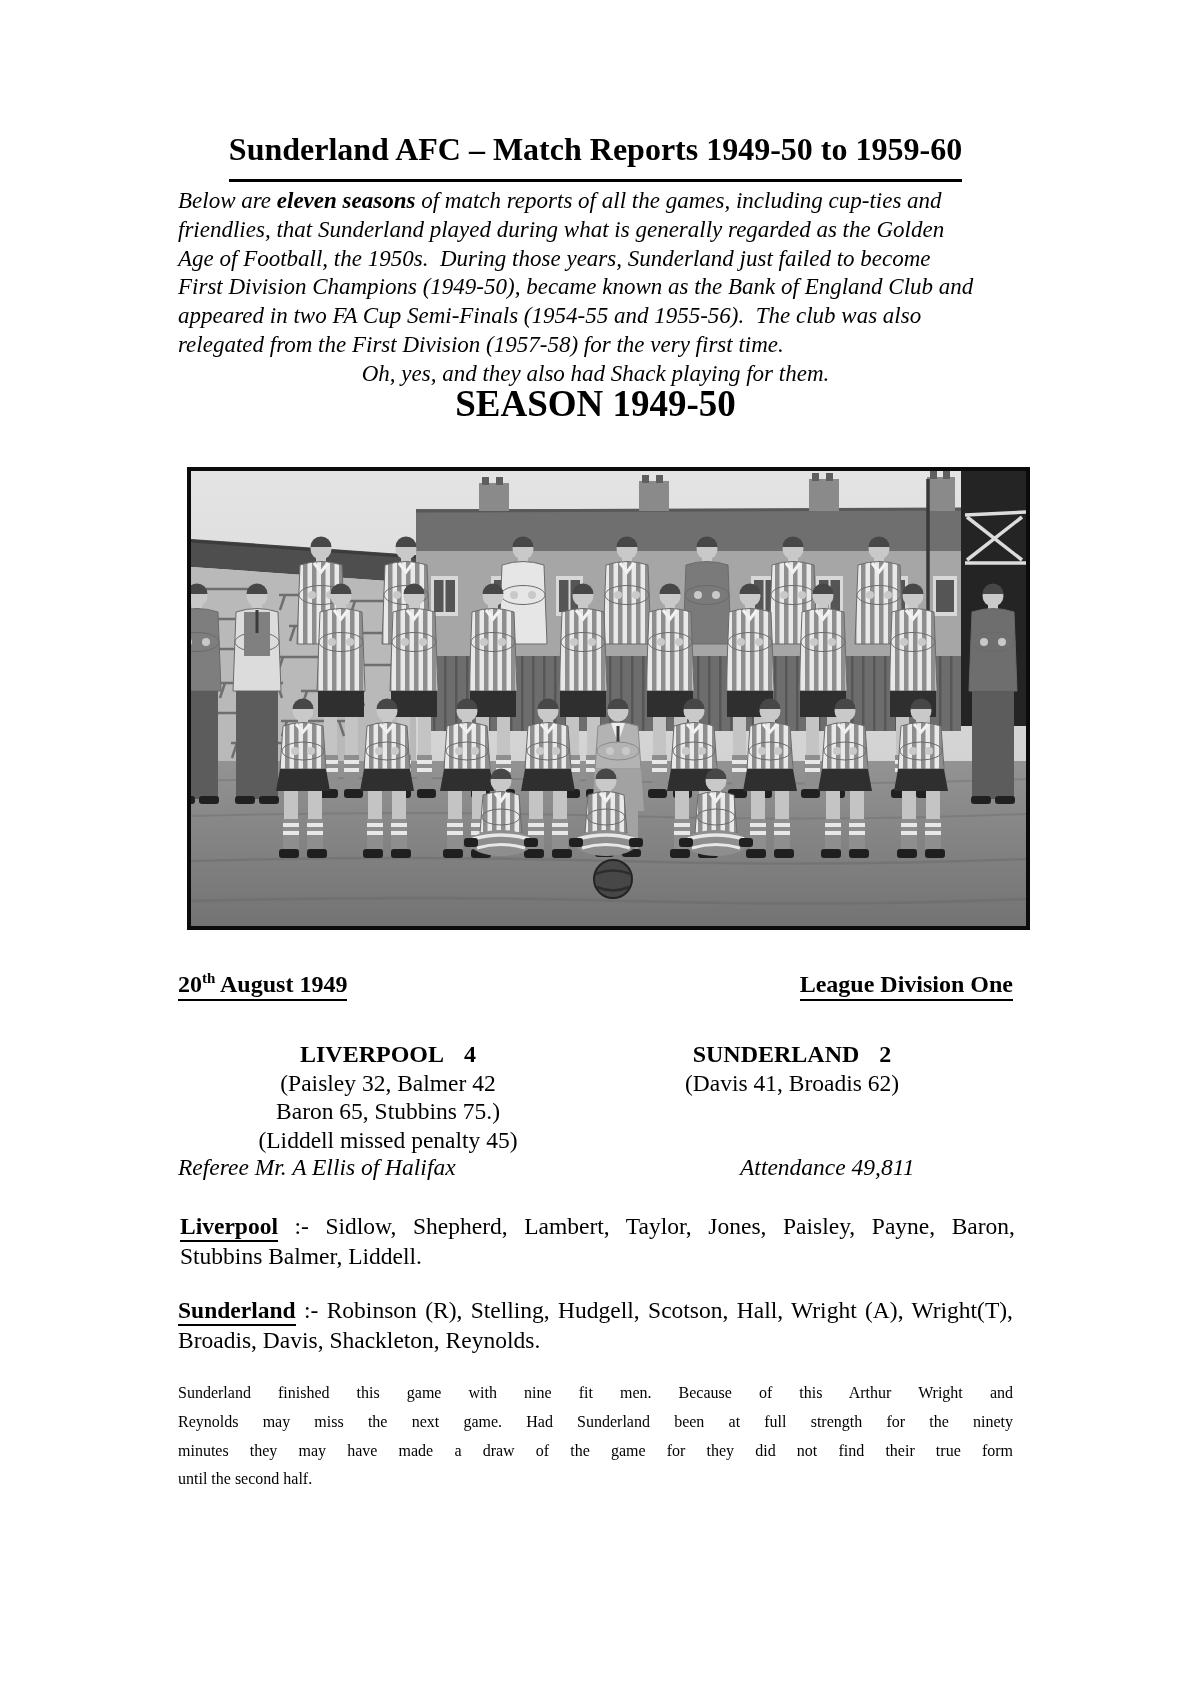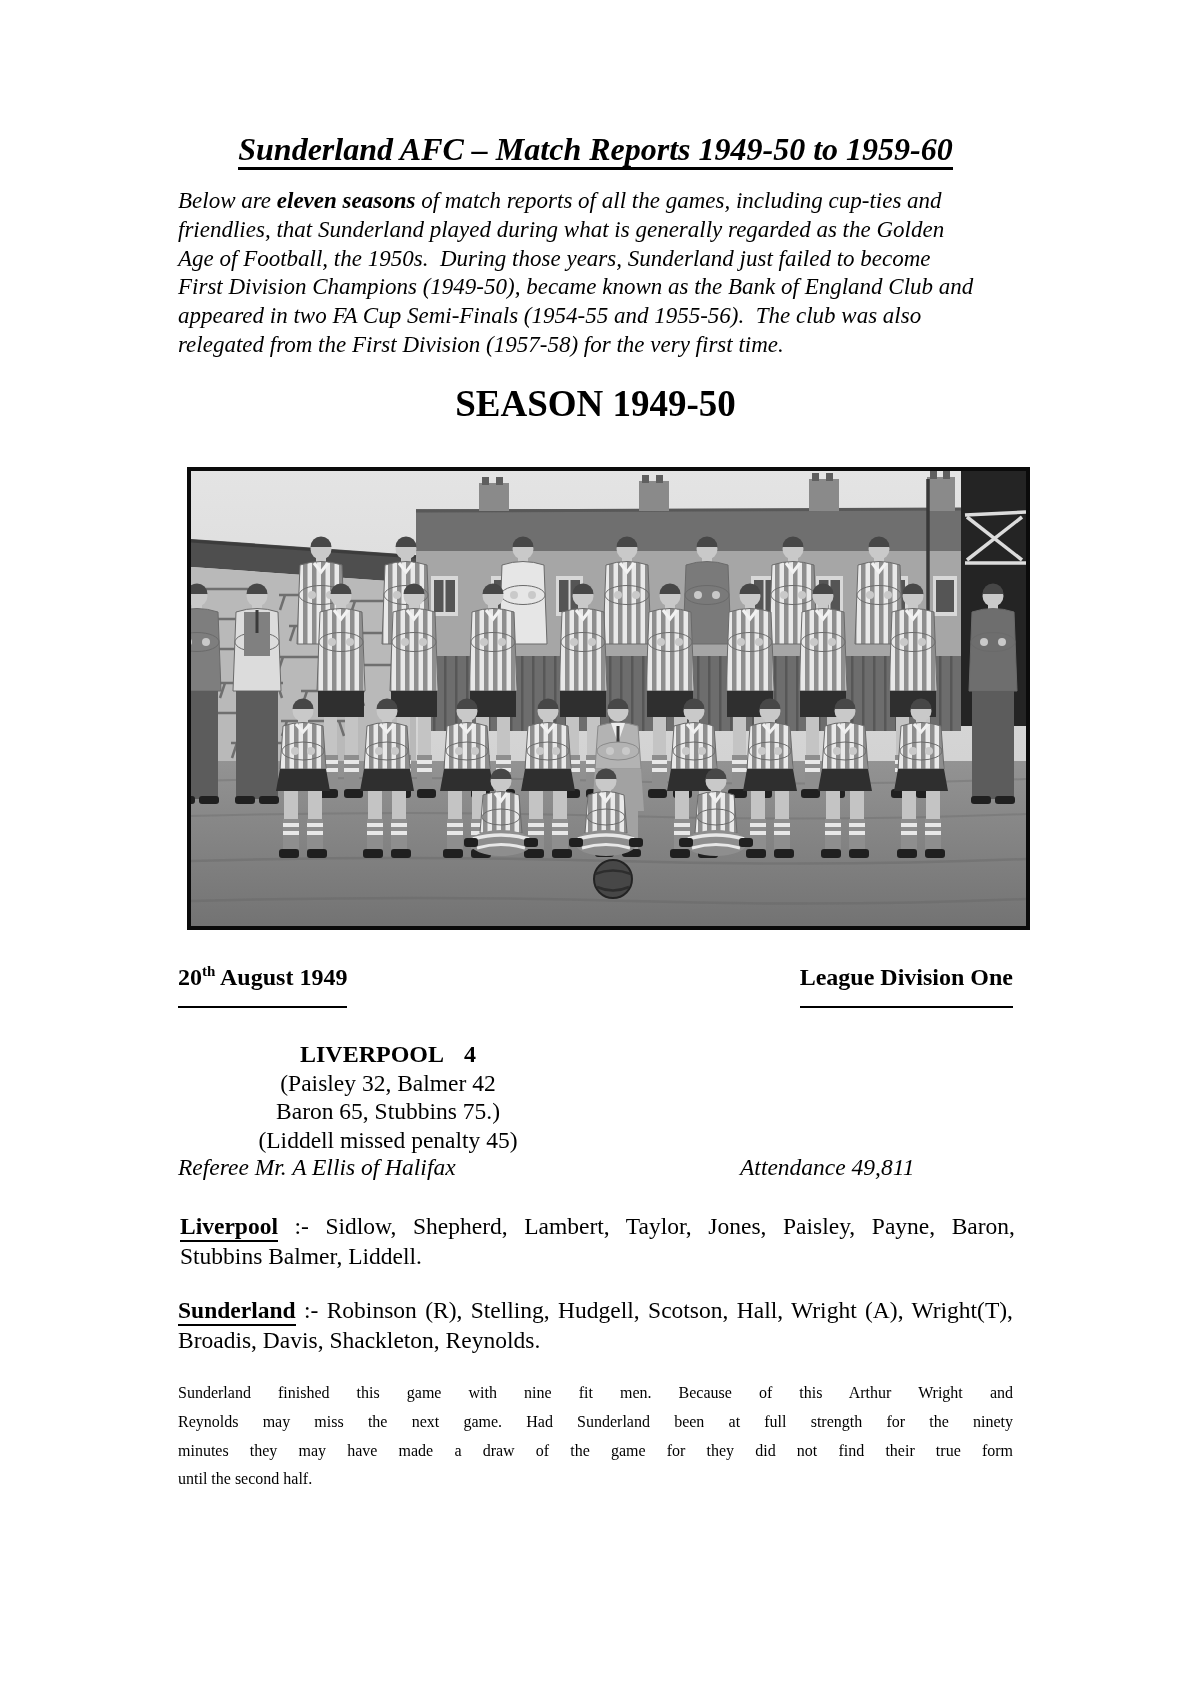--- a/index.html
+++ b/index.html
@@ -1,28 +1,28 @@
 <!DOCTYPE html>
 <html><head>
 <meta charset="utf-8">
 <style>
   html,body{margin:0;padding:0;background:#ffffff;}
   .page{position:relative;width:1191px;height:1684px;background:#ffffff;color:#000;
         font-family:"Liberation Serif", serif;overflow:hidden;}
   .abs{position:absolute;}
   .title{left:178px;top:131px;width:835px;text-align:center;font-size:32px;font-weight:bold;}
-  .title .u{border-bottom:3px solid #000;padding-bottom:0;font-style:italic;}
+  .title .u{border-bottom:3px solid #000;padding-bottom:12px;}
   .intro{left:178px;top:187px;width:835px;font-size:23px;line-height:28.8px;font-style:italic;}
   .intro div{white-space:pre-wrap;}
   .icenter{text-align:center;}
   .season{left:178px;top:382px;width:835px;text-align:center;font-size:37px;font-weight:bold;}
   .photo{left:187px;top:467px;width:835px;height:455px;border:4px solid #0b0b0b;background:#d5d5d5;}
   .photo svg{display:block;}
   .daterow{left:178px;top:964px;width:835px;font-size:24px;font-weight:bold;display:flex;justify-content:space-between;}
-  .ub{border-bottom:2.5px solid #000;padding-bottom:15px;}
+  .ub{border-bottom:2.5px solid #000;padding-bottom:1px;margin-top:7px;}
   .daterow sup{font-size:15px;line-height:0;}
   .scorecol{font-size:23.5px;line-height:28.5px;text-align:center;margin-top:24px;}
   .homecol{left:178px;top:1016px;width:420px;}
   .awaycol{left:582px;top:1016px;width:420px;}
   .teamline{font-weight:bold;font-size:24px;}
   .teamline .score{margin-left:20px;}
   .plain23{font-size:23.5px;font-style:italic;}
   .referee{left:178px;top:1154px;}
   .attendance{left:740px;top:1154px;}
   .lineup{width:835px;font-size:23.5px;line-height:29.5px;}
@@ -41,20 +41,21 @@
     <span class="u">Sunderland AFC – Match Reports 1949-50 to 1959-60</span>
   </div>
 
   <div class="abs intro">
     <div><span>Below are </span><b>eleven seasons</b><span> of match reports of all the games, including cup-ties and</span></div>
     <div>friendlies, that Sunderland played during what is generally regarded as the Golden</div>
     <div>Age of Football, the 1950s.  During those years, Sunderland just failed to become</div>
     <div>First Division Champions (1949-50), became known as the Bank of England Club and</div>
     <div>appeared in two FA Cup Semi-Finals (1954-55 and 1955-56).  The club was also</div>
     <div>relegated from the First Division (1957-58) for the very first time.</div>
+    <div class="icenter">Oh, yes, and they also had Shack playing for them.</div>
   </div>
 
   <div class="abs season">SEASON 1949-50</div>
 
   <div class="abs photo">
     <svg width="835" height="455" viewBox="0 0 835 455" aria-hidden="true">
       <defs>
         <linearGradient id="sky" x1="0" y1="0" x2="0" y2="1">
           <stop offset="0" stop-color="#e4e4e4"></stop>
             <stop offset="1" stop-color="#c9c9c9"></stop>
@@ -348,20 +349,26 @@
 
   <div class="abs scorecol homecol">
     <div class="teamline">
       <span>LIVERPOOL</span><span class="score">4</span>
     </div>
     <div>(Paisley 32, Balmer 42</div>
     <div>Baron 65, Stubbins 75.)</div>
     <div>(Liddell missed penalty 45)</div>
   </div>
 
+  <div class="abs scorecol awaycol">
+    <div class="teamline">
+      <span>SUNDERLAND</span><span class="score">2</span>
+    </div>
+    <div>(Davis 41, Broadis 62)</div>
+  </div>
 
   <div class="abs plain23 referee">Referee Mr. A Ellis of Halifax</div>
   <div class="abs plain23 attendance">Attendance 49,811</div>
 
   <div class="abs lineup lu-home">
     <div class="jline">
       <span class="team-u">Liverpool</span><span> :- Sidlow, Shepherd, Lambert, Taylor, Jones, Paisley, Payne, Baron,</span>
     </div>
     <div>Stubbins Balmer, Liddell.</div>
   </div>

